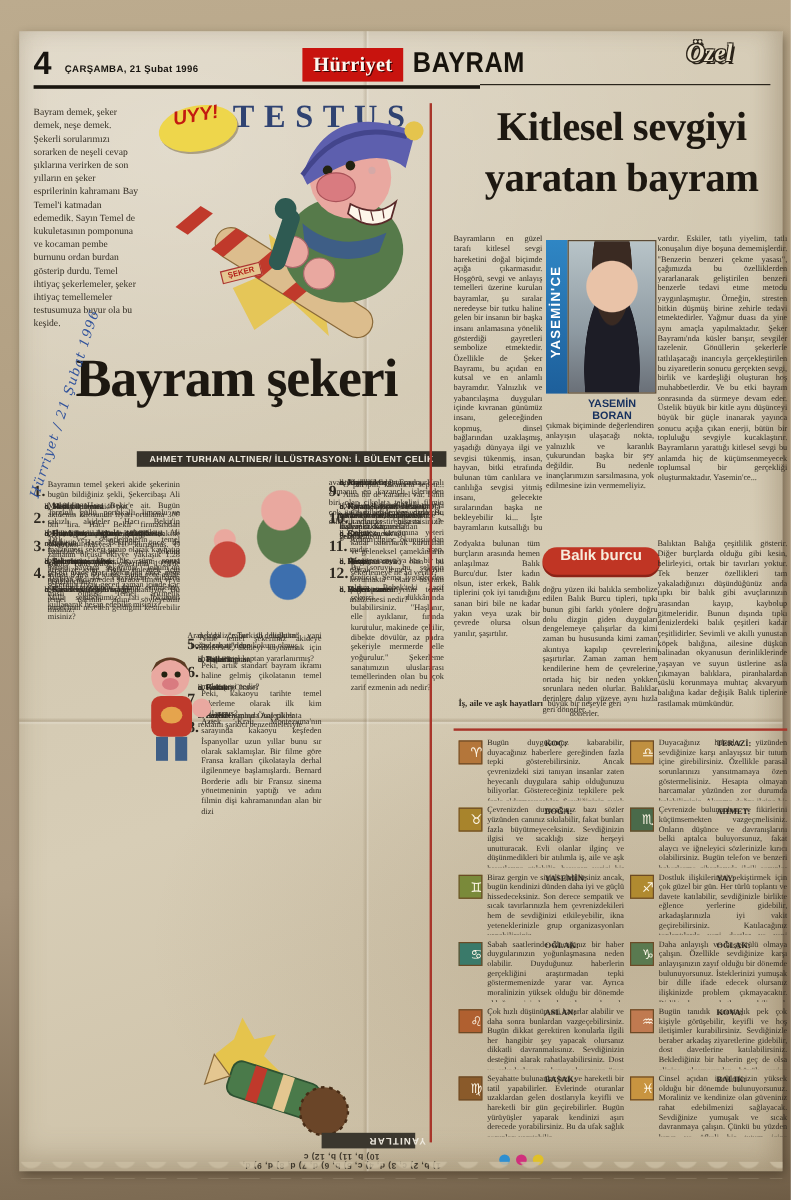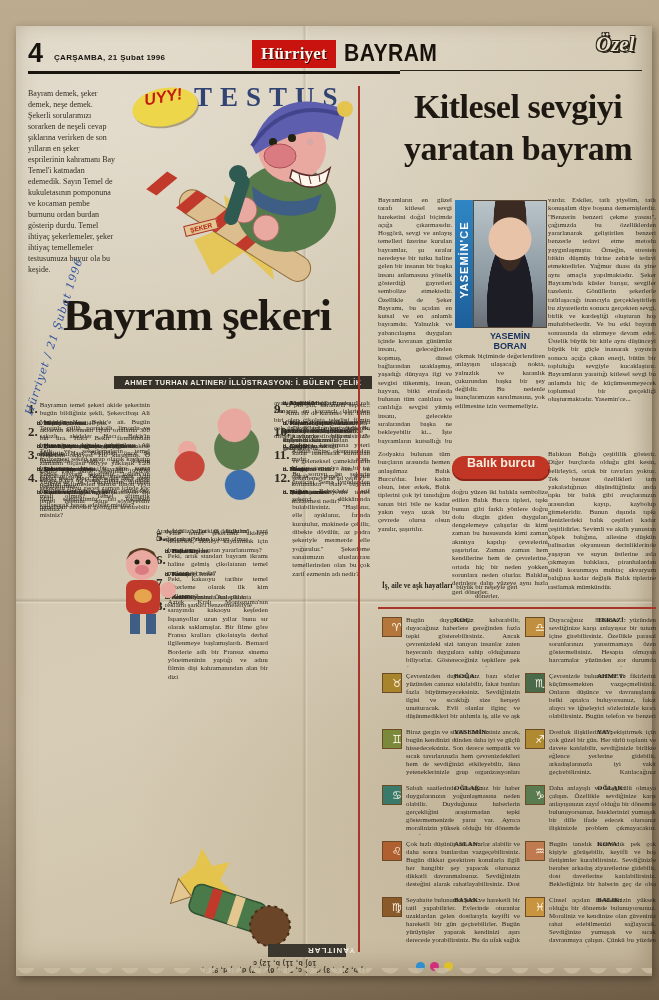--- a/index.html
+++ b/index.html
@@ -22,21 +22,21 @@
   .crease.v{top:0;height:950px;width:6px;background:linear-gradient(90deg,transparent,rgba(110,90,60,.2) 50%,rgba(255,255,255,.2) 70%,transparent);}
   
   .pnum{left:12px;top:12px;font:700 27px "Liberation Sans",sans-serif;color:#17140f;}
   .pdate{left:38px;top:27px;font:700 8px "Liberation Sans",sans-serif;color:#17140f;letter-spacing:.3px;}
   .rule1{left:12px;top:45px;width:372px;height:2.5px;background:#1a160f;}
   .rule2{left:384px;top:44px;width:242px;height:1.2px;background:#2a251c;}
   .masthead{left:236px;top:14px;width:84px;height:28px;background:#c8130e;color:#fdf8ef;
     font:700 17px "Liberation Serif",serif;text-align:center;line-height:28px;letter-spacing:.2px;
     text-shadow:1px 1px 0 #3a0505;}
   .section-t{left:328px;top:13px;font:700 24px "Liberation Sans",sans-serif;color:#17130c;transform:scaleX(.88);transform-origin:left;letter-spacing:.5px;}
-  .edition{left:580px;top:6px;font:italic 700 21px "Liberation Serif",serif;color:#e8dfc8;
+  .edition{left:556px;top:6px;font:italic 700 21px "Liberation Serif",serif;color:#e8dfc8;
     text-shadow:-1px -1px 0 #2b241a,1px -1px 0 #2b241a,-1px 1px 0 #2b241a,1px 1px 0 #2b241a,2px 2px 0 #2b241a;text-align:right;}
   
   .intro{left:12px;top:62px;width:88px;height:208px;font-size:8px;line-height:11px;text-align:left;color:#322c22;overflow:hidden;}
   .testus{left:178px;top:56px;font:700 27px "Liberation Serif",serif;color:#22376b;letter-spacing:8px;opacity:.92;}
   .uyy{left:116px;top:62px;width:66px;height:38px;background:#eed64b;border-radius:50%;transform:rotate(-10deg);
     text-align:center;line-height:38px;font:italic 700 16px "Liberation Sans",sans-serif;color:#c31a10;box-shadow:1px 2px 0 rgba(90,70,20,.4);}
   .toon-main{left:118px;top:64px;width:240px;height:204px;}
   .candy-label{left:168px;top:196px;width:34px;height:11px;background:#e4c690;border:1px solid #a33;transform:rotate(-14deg);
     font:700 6.5px "Liberation Sans",sans-serif;color:#b3211a;text-align:center;line-height:9px;}
   .headline{left:8px;top:264px;width:346px;text-align:center;font:700 45px "Liberation Serif",serif;color:#1d1811;line-height:50px;letter-spacing:-1px;}

